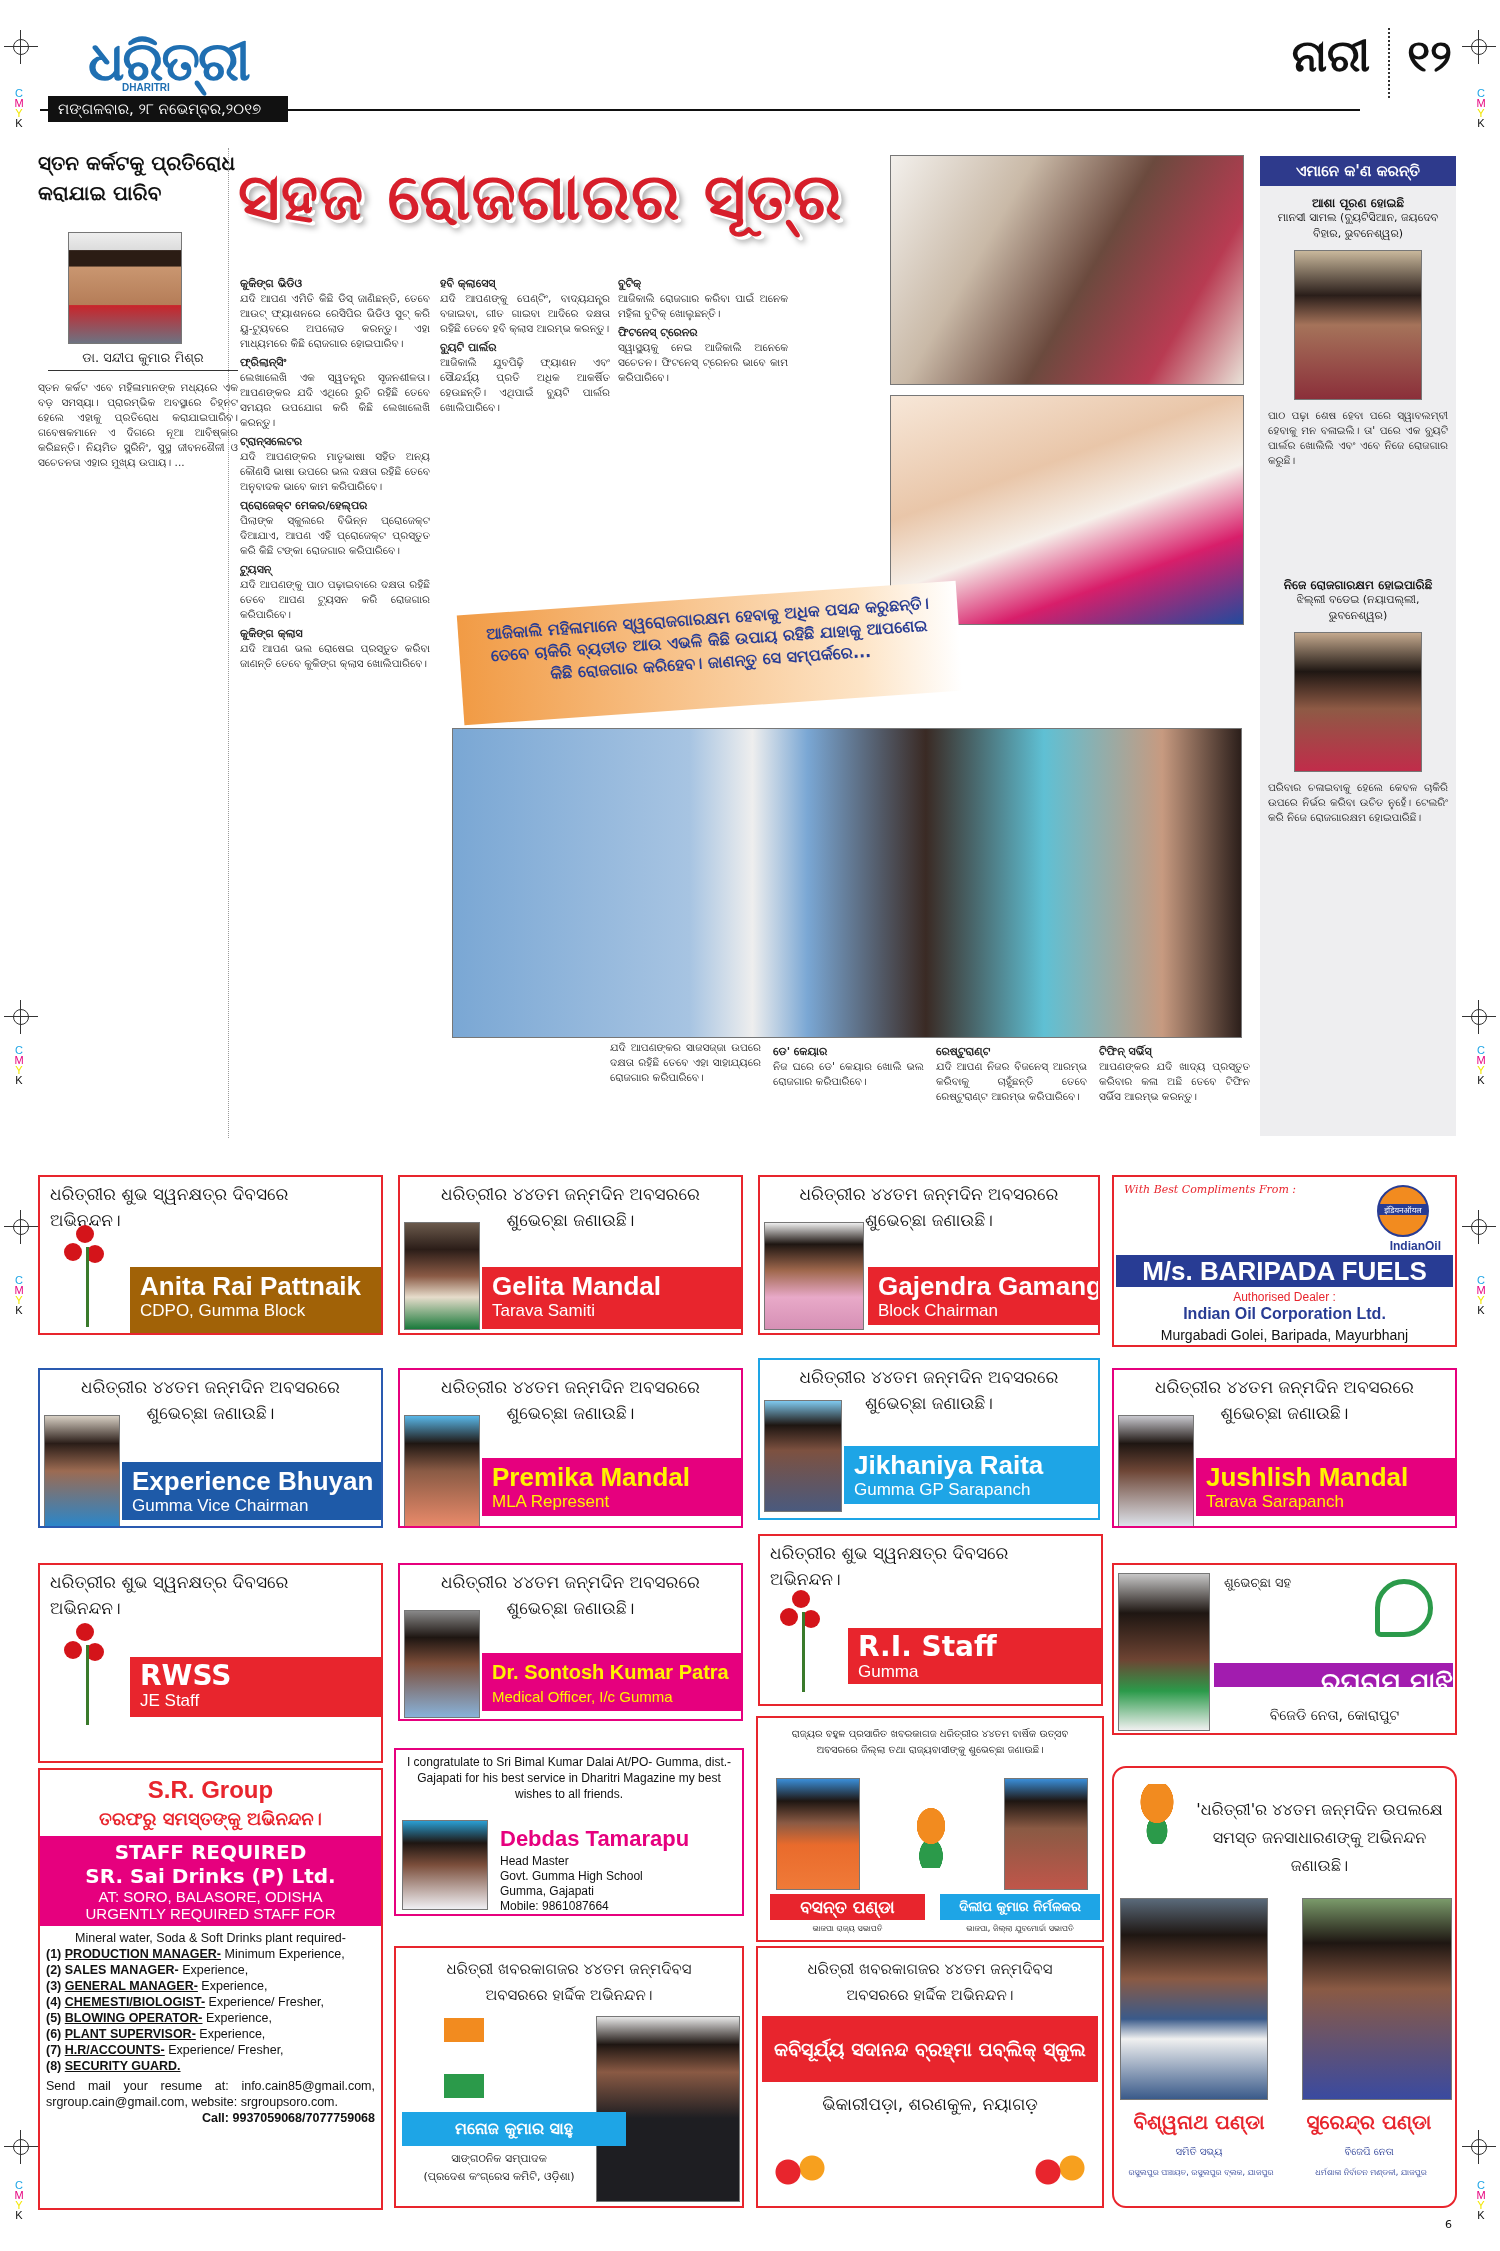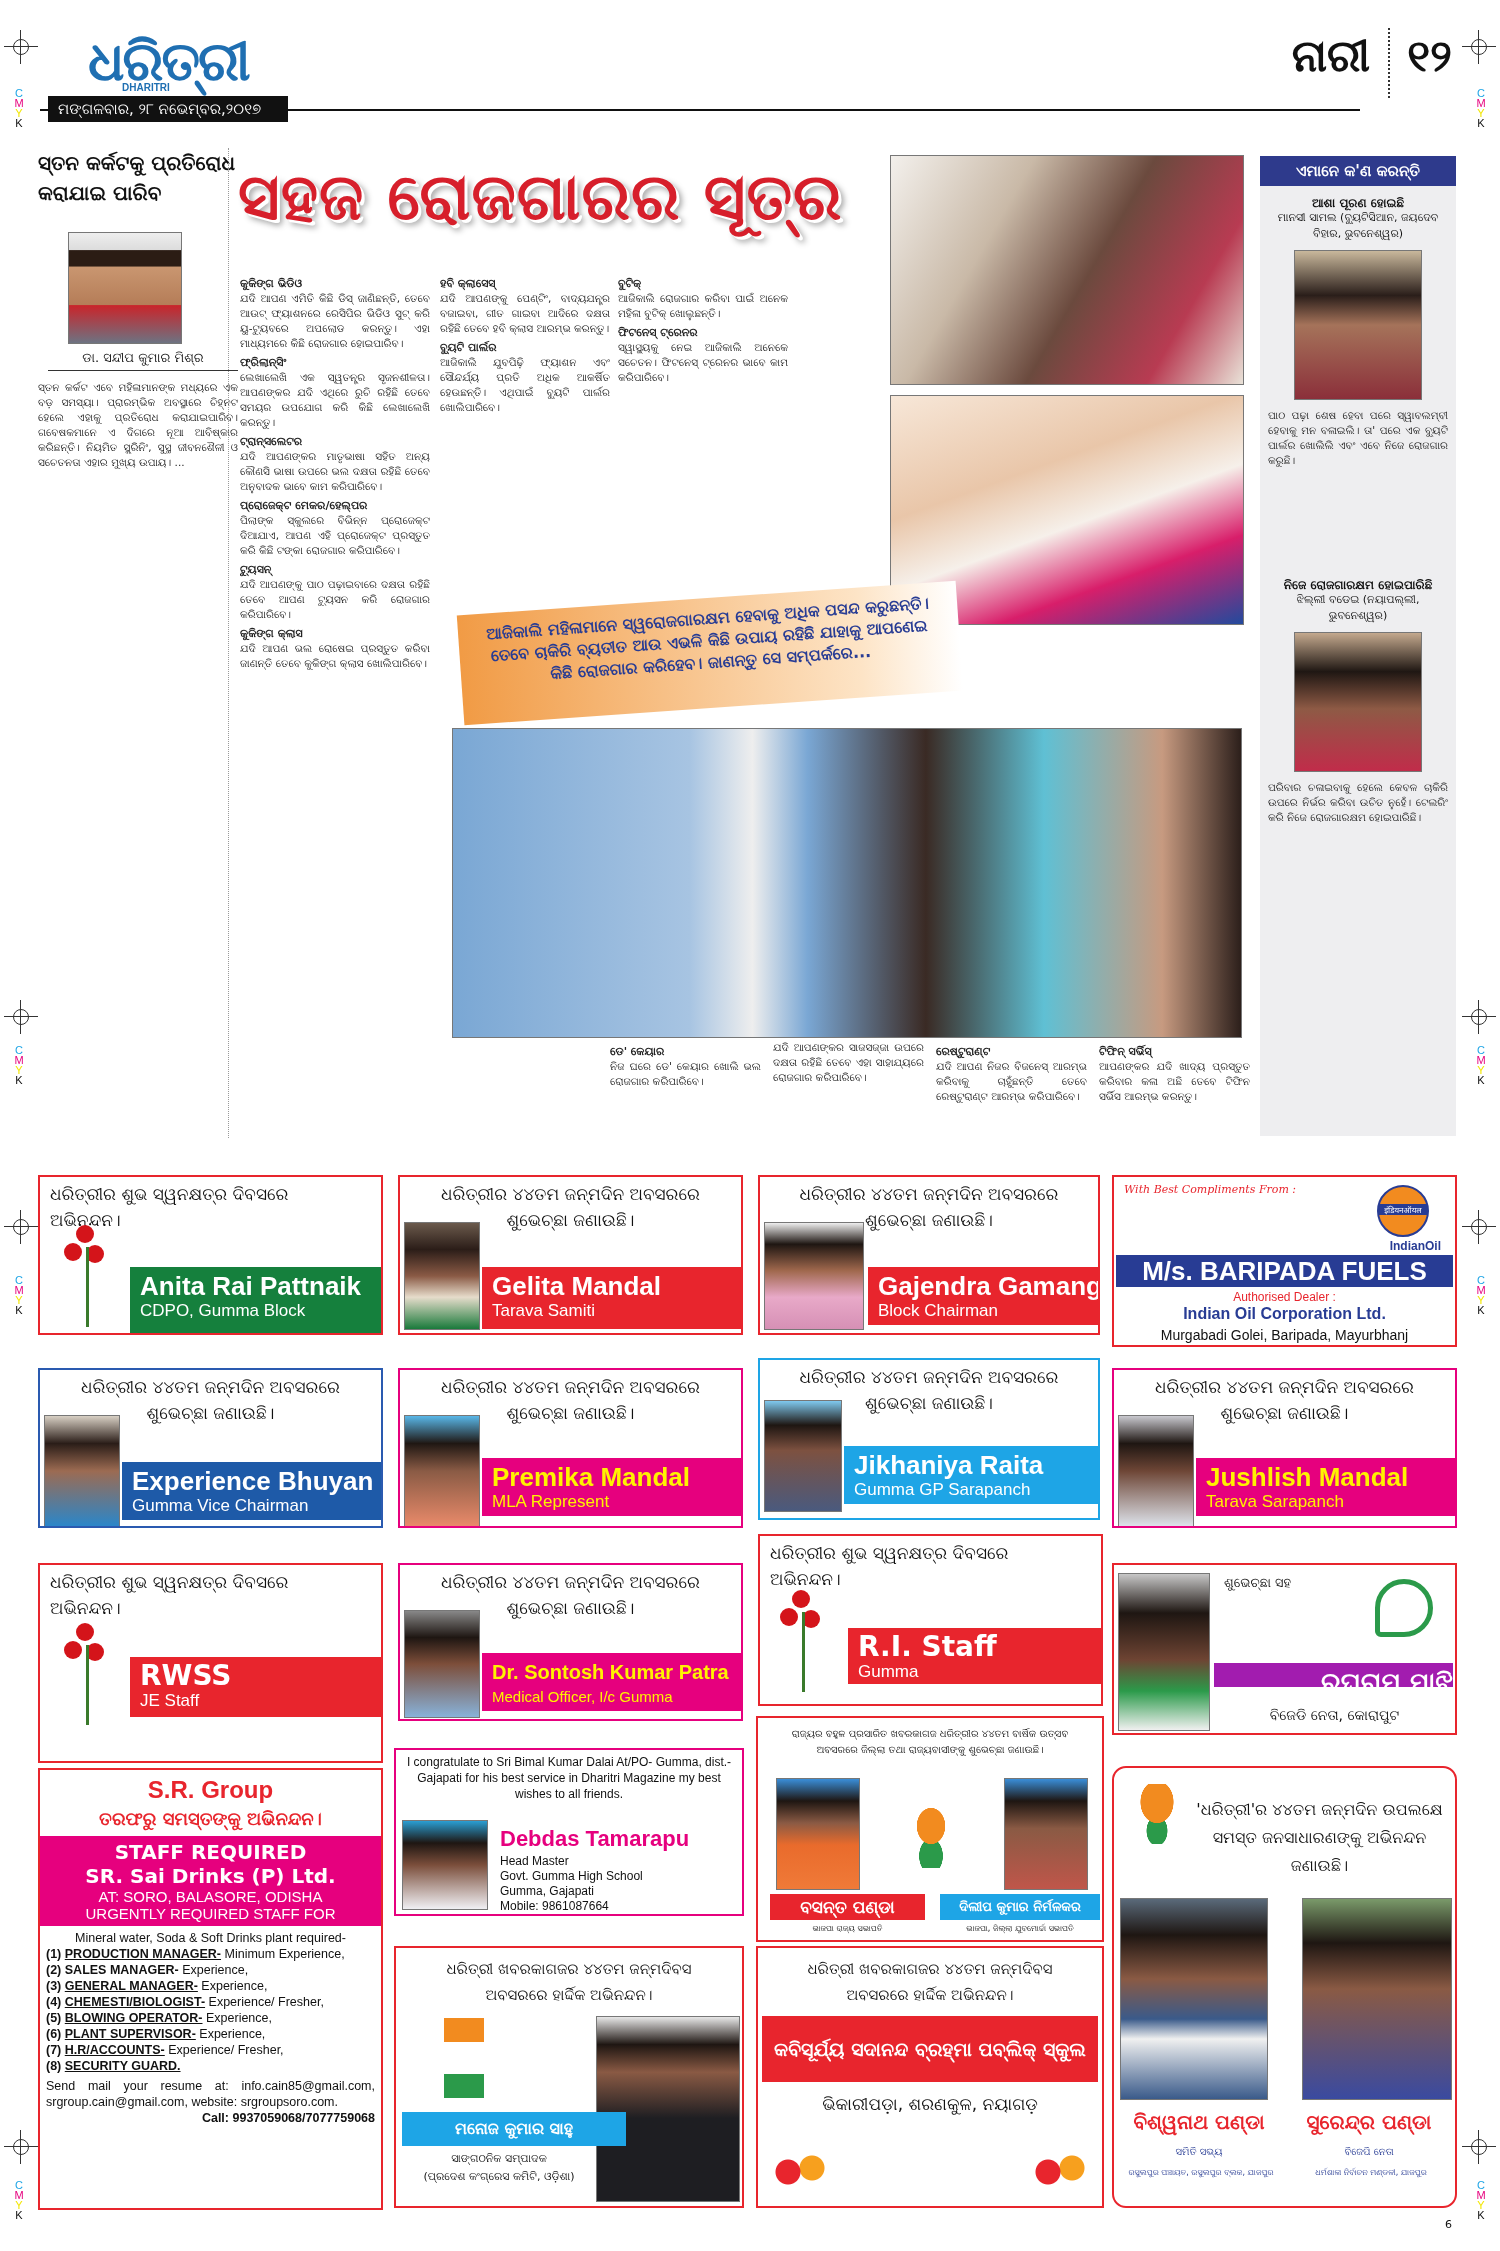--- a/index.html
+++ b/index.html
@@ -158,25 +158,25 @@
   <h4>ଫିଟନେସ୍ ଟ୍ରେନର</h4>
       <p>ସ୍ୱାସ୍ଥ୍ୟକୁ ନେଇ ଆଜିକାଲି ଅନେକେ ସଚେତନ। ଫିଟନେସ୍ ଟ୍ରେନର ଭାବେ କାମ କରିପାରିବେ।</p>
     </div>
 </div>
 <div class="abs photo" style="left:890px;top:155px;width:354px;height:230px;background:linear-gradient(120deg,#f3f0ec 0,#c9b9a7 30%,#6b4a3e 55%,#b83b52 80%,#e9e2d8 100%)"></div>
 <div class="abs photo" style="left:890px;top:395px;width:354px;height:230px;background:linear-gradient(160deg,#f7e7d8 0,#e9c6a9 35%,#f6f0ea 55%,#d81e6a 75%,#224a9d 100%)"></div>
 <div class="abs quote">ଆଜିକାଲି ମହିଳାମାନେ ସ୍ୱରୋଜଗାରକ୍ଷମ ହେବାକୁ ଅଧିକ ପସନ୍ଦ କରୁଛନ୍ତି। ତେବେ ଚାକିରି ବ୍ୟତୀତ ଆଉ ଏଭଳି କିଛି ଉପାୟ ରହିଛି ଯାହାକୁ ଆପଣେଇ କିଛି ରୋଜଗାର କରିହେବ। ଜାଣନ୍ତୁ ସେ ସମ୍ପର୍କରେ...</div>
 <div class="abs photo" style="left:452px;top:728px;width:790px;height:310px;background:linear-gradient(90deg,#7aa7d4 0,#a7c4e2 30%,#eee 38%,#7aa7d4 45%,#3a2a24 60%,#5fc0d4 75%,#c79a80 90%,#2c1f1b 100%)"></div>
 <div class="abs" style="left:610px;top:1040px;width:640px;height:100px;display:flex;gap:12px">
   <div class="col-text" style="flex:1">
+      <p>ଯଦି ଆପଣଙ୍କର ସାଜସଜ୍ଜା ଉପରେ ଦକ୍ଷତା ରହିଛି ତେବେ ଏହା ସାହାଯ୍ୟରେ ରୋଜଗାର କରିପାରିବେ।</p>
+    </div>
+  <div class="col-text" style="flex:1">
       <h4>ଡେ' କେୟାର</h4>
       <p>ନିଜ ଘରେ ଡେ' କେୟାର ଖୋଲି ଭଲ ରୋଜଗାର କରିପାରିବେ।</p>
-    </div>
-  <div class="col-text" style="flex:1">
-      <p>ଯଦି ଆପଣଙ୍କର ସାଜସଜ୍ଜା ଉପରେ ଦକ୍ଷତା ରହିଛି ତେବେ ଏହା ସାହାଯ୍ୟରେ ରୋଜଗାର କରିପାରିବେ।</p>
     </div>
   <div class="col-text" style="flex:1">
       <h4>ରେଷ୍ଟୁରାଣ୍ଟ</h4>
       <p>ଯଦି ଆପଣ ନିଜର ବିଜନେସ୍ ଆରମ୍ଭ କରିବାକୁ ଚାହୁଁଛନ୍ତି ତେବେ ରେଷ୍ଟୁରାଣ୍ଟ ଆରମ୍ଭ କରିପାରିବେ।</p>
     </div>
   <div class="col-text" style="flex:1">
       <h4>ଟିଫିନ୍ ସର୍ଭିସ୍</h4>
       <p>ଆପଣଙ୍କର ଯଦି ଖାଦ୍ୟ ପ୍ରସ୍ତୁତ କରିବାର କଳା ଅଛି ତେବେ ଟିଫିନ ସର୍ଭିସ ଆରମ୍ଭ କରନ୍ତୁ।</p>
     </div>
 </div>
@@ -195,21 +195,21 @@
   </div>
 </div>
 
 <div class="ad" style="left:38px;top:1175px;width:345px;height:160px;border-color:#e8252d">
   <div class="wish" style="text-align:left;padding-right:40px">ଧରିତ୍ରୀର ଶୁଭ ସ୍ୱନକ୍ଷତ୍ର ଦିବସରେ ଅଭିନନ୍ଦନ।</div>
   <div class="rose" style="left:18px;top:40px">
       <span style="left:18px;top:8px"></span>
       <span style="left:6px;top:26px"></span>
       <span style="left:28px;top:28px"></span>
     </div>
-  <div class="band" style="left:90px;top:90px;right:0;height:72px;background:#15803d">
+  <div class="band" style="left:90px;top:90px;right:0;height:72px;background:#a16207">
       <div class="nm">Anita Rai Pattnaik</div>
       <div class="rl">CDPO, Gumma Block</div>
     </div>
 </div>
 <div class="ad" style="left:398px;top:1175px;width:345px;height:160px">
   <div class="wish">ଧରିତ୍ରୀର ୪୪ତମ ଜନ୍ମଦିନ ଅବସରରେ ଶୁଭେଚ୍ଛା ଜଣାଉଛି।</div>
   <div class="ph photo" style="left:4px;top:45px;width:76px;height:108px;background:linear-gradient(180deg,#6b5a4c 0,#2b1d18 25%,#8a5a45 50%,#e6dccb 70%,#1a7a3b 100%)"></div>
   <div class="band" style="left:82px;top:90px;right:0;height:62px;background:#e8252d">
       <div class="nm">Gelita Mandal</div>
       <div class="rl">Tarava Samiti</div>

